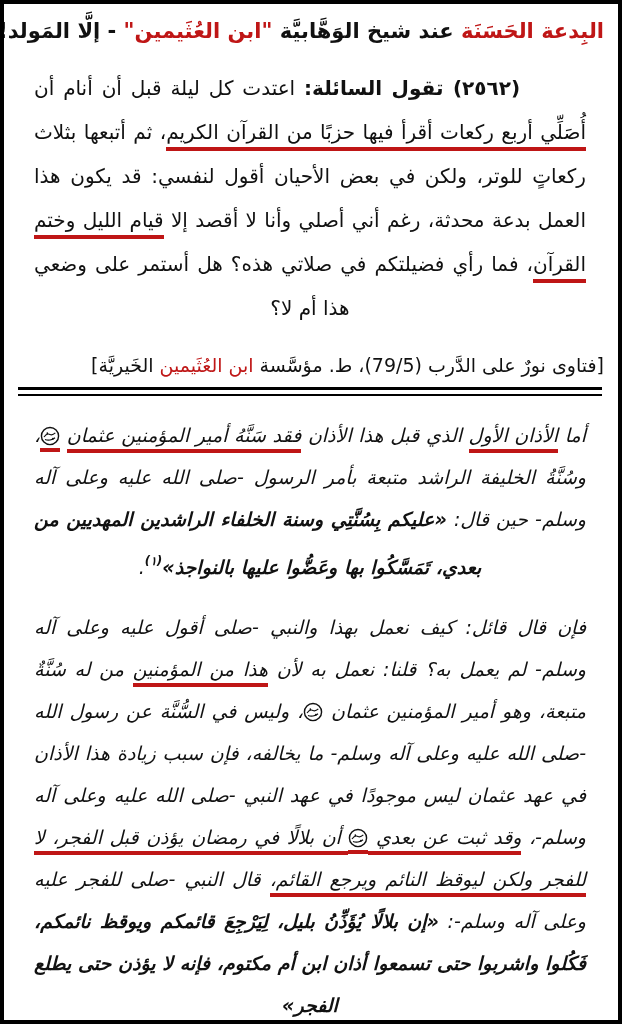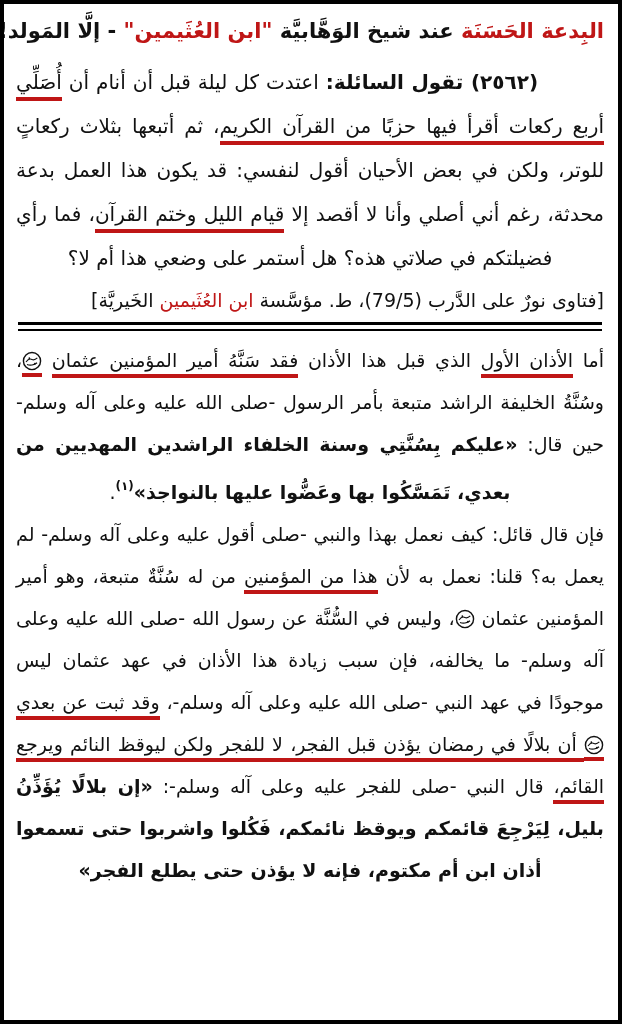--- a/index.html
+++ b/index.html
@@ -6,26 +6,26 @@
   .page{
     width:622px;height:1024px;margin:0 auto;background:#fff;
     border:4px solid #000;box-sizing:border-box;overflow:hidden;
     padding:6px 14px 4px 12px;
     font-family:"DejaVu Sans",sans-serif;color:#111;
   }
   .title{
     text-align:center;font-size:21px;font-weight:bold;
     white-space:nowrap;margin:4px 0 12px;line-height:34px;
   }
-  .para{text-align:justify;margin:0;}
+  .para{text-align:justify;margin:18px;}
   .sec1 .para{font-size:20px;line-height:44px;}
   .q-para{text-indent:66px;text-align-last:center;}
   .a-para{text-align-last:right;margin-top:4px;}
   .sec2 .para{font-size:19px;line-height:42px;}
-  .center-last{text-align-last:center;}
+  .center-last{text-align-last:center;font-style:italic;}
   .right-last{text-align-last:right;}
   .cite{
     font-size:19px;line-height:34px;margin:3px 0 5px;
   }
   .sep{
     height:4px;margin:3px 2px 8px;
     border-top:3px solid #000;border-bottom:2px solid #000;
   }
   .b{font-weight:bold;}
   .red{color:var(--red,#bf1616);}

